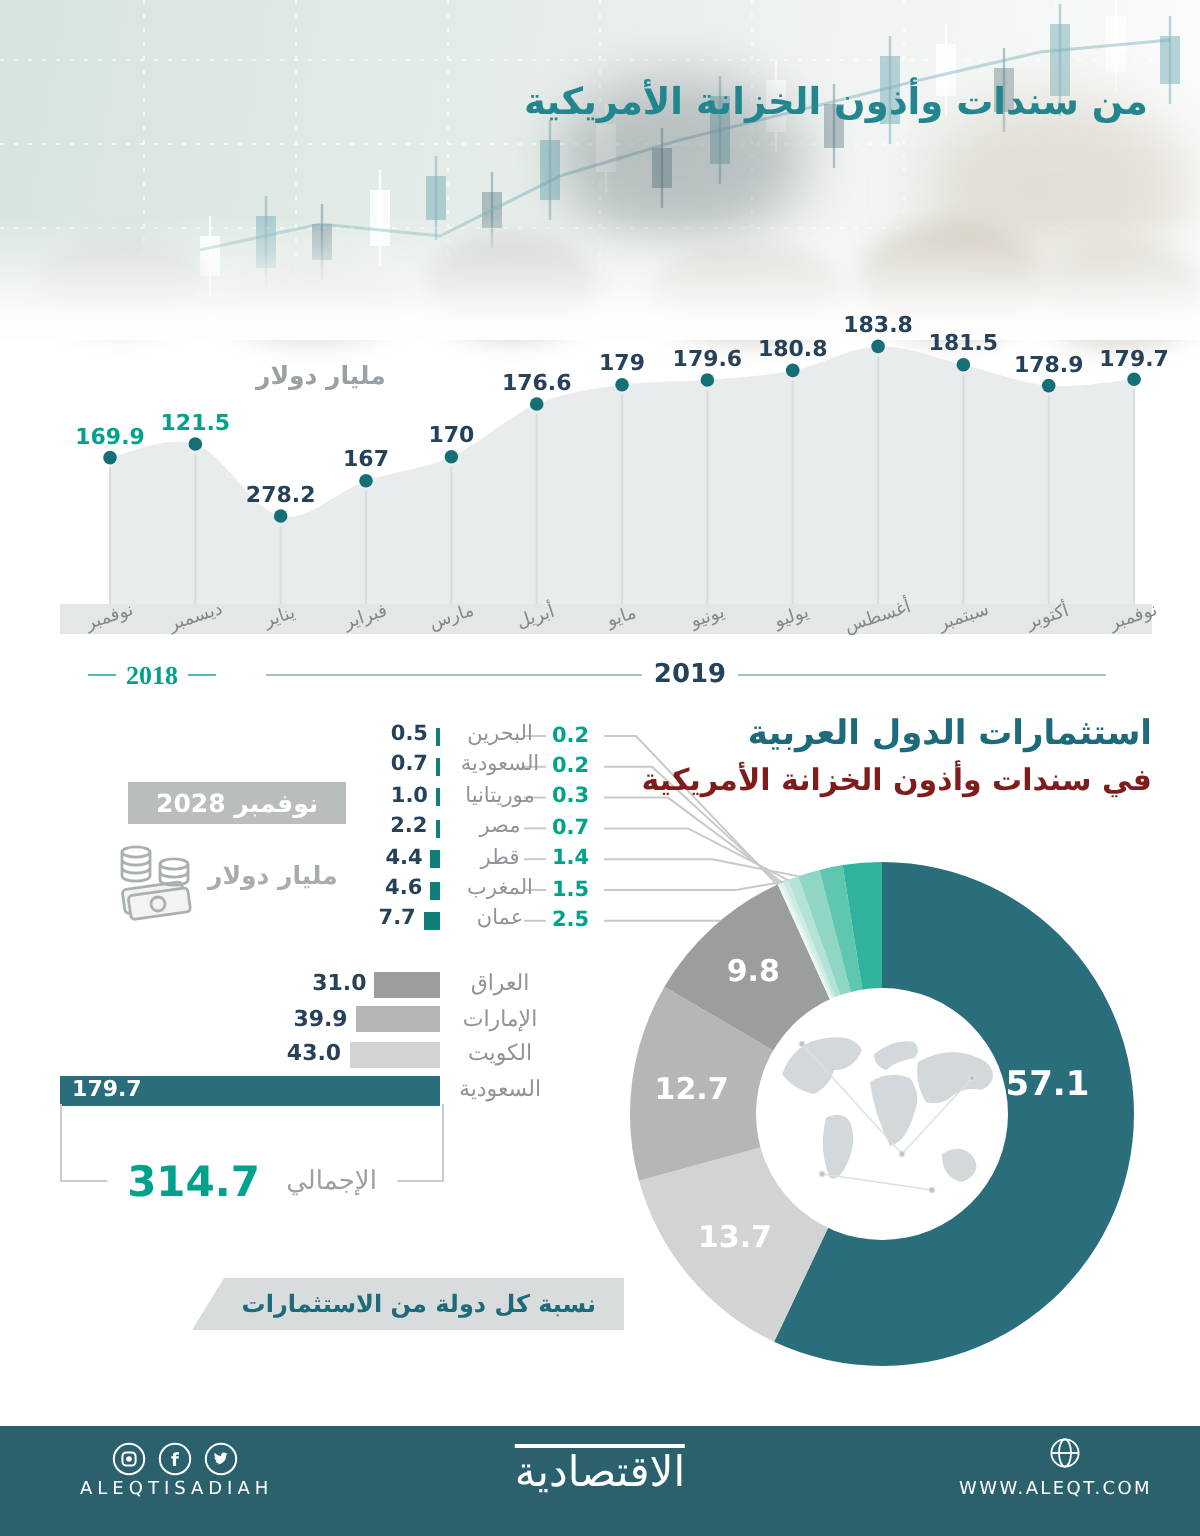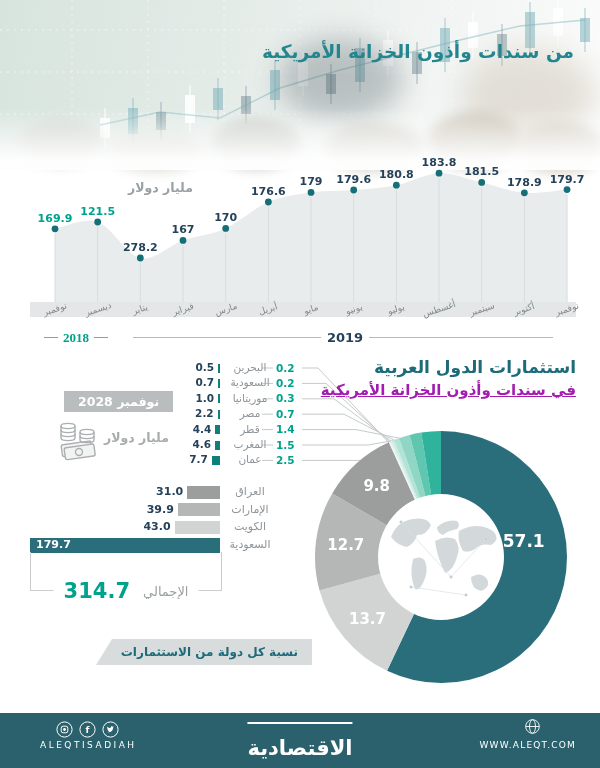--- a/index.html
+++ b/index.html
@@ -49,21 +49,21 @@
          clip-path:polygon(16px 0,100% 0,100% 100%,0 100%);z-index:1;
          direction:rtl;text-align:right;line-height:26px;padding-right:0;}
   .strip span{font-size:12px;font-weight:bold;padding-right:14px;display:inline-block;}
   #overlay{position:absolute;left:0;top:0;z-index:2;pointer-events:none;}
   svg text{font-family:"DejaVu Sans",sans-serif;}
   
   .footer{position:absolute;left:0;top:713px;width:600px;height:55px;z-index:6;}
   .f-icons{position:absolute;left:56px;top:8px;display:flex;gap:6px;}
   .f-handle{position:absolute;left:40px;top:27px;color:#fff;font-size:9px;letter-spacing:2.5px;}
   .f-logo{position:absolute;left:50%;top:9px;transform:translateX(-50%);color:#fff;
-          font-size:21px;font-weight:bold;direction:rtl;border-top:2px solid #fff;padding-top:12px;}
+          font-size:21px;font-weight:normal;direction:rtl;border-top:2px solid #fff;padding-top:0;}
   .f-globe{position:absolute;left:525px;top:6px;}
   .f-site{position:absolute;left:470px;top:27px;width:106px;text-align:right;color:#fff;
           font-size:9px;letter-spacing:1.2px;}
 </style>
 </head>
 <body>
 
 <div class="page">
 
   <div class="hdr">
@@ -196,21 +196,21 @@
       <div class="lc-month" style="left: 439.03px;">أغسطس</div>
       <div class="lc-val" style="left: 481.7px; top: 165.4px; color: rgb(37, 66, 90);">181.5</div>
       <div class="lc-month" style="left: 481.7px;">سبتمبر</div>
       <div class="lc-val" style="left: 524.37px; top: 175.8px; color: rgb(37, 66, 90);">178.9</div>
       <div class="lc-month" style="left: 524.37px;">أكتوبر</div>
       <div class="lc-val" style="left: 567.04px; top: 172.6px; color: rgb(37, 66, 90);">179.7</div>
       <div class="lc-month" style="left: 567.04px;">نوفمبر</div>
     </div>
 
   <div class="mid-title" style="top: 357px; font-size: 17px; color: rgb(29, 107, 122);">استثمارات الدول العربية</div>
-  <div class="mid-title" style="top: 381px; font-size: 15px; color: #a21caf; text-decoration: underline;">في سندات وأذون الخزانة الأمريكية</div>
+  <div class="mid-title" style="top: 381px; font-size: 15px; color: #7f1d1d;">في سندات وأذون الخزانة الأمريكية</div>
 
   <div class="badge">نوفمبر 2028</div>
   <div class="money-icon">
     <svg width="48" height="44" viewBox="0 0 48 44" fill="none" stroke="#aab0b0" stroke-width="1.4">
       <rect x="7" y="27" width="30" height="12" rx="2" transform="rotate(-8 7 27)" fill="#f2f4f4"></rect>
       <rect x="10" y="30" width="30" height="12" rx="2" transform="rotate(-8 10 30)" fill="#f2f4f4"></rect>
       <circle cx="25" cy="34" r="3.5"></circle>
       <ellipse cx="14" cy="8" rx="7" ry="2.6"></ellipse>
         <path d="M7,8 v4 a7,2.6 0 0 0 14,0 v-4"></path>
       <path d="M7,12 v4 a7,2.6 0 0 0 14,0 v-4"></path>

